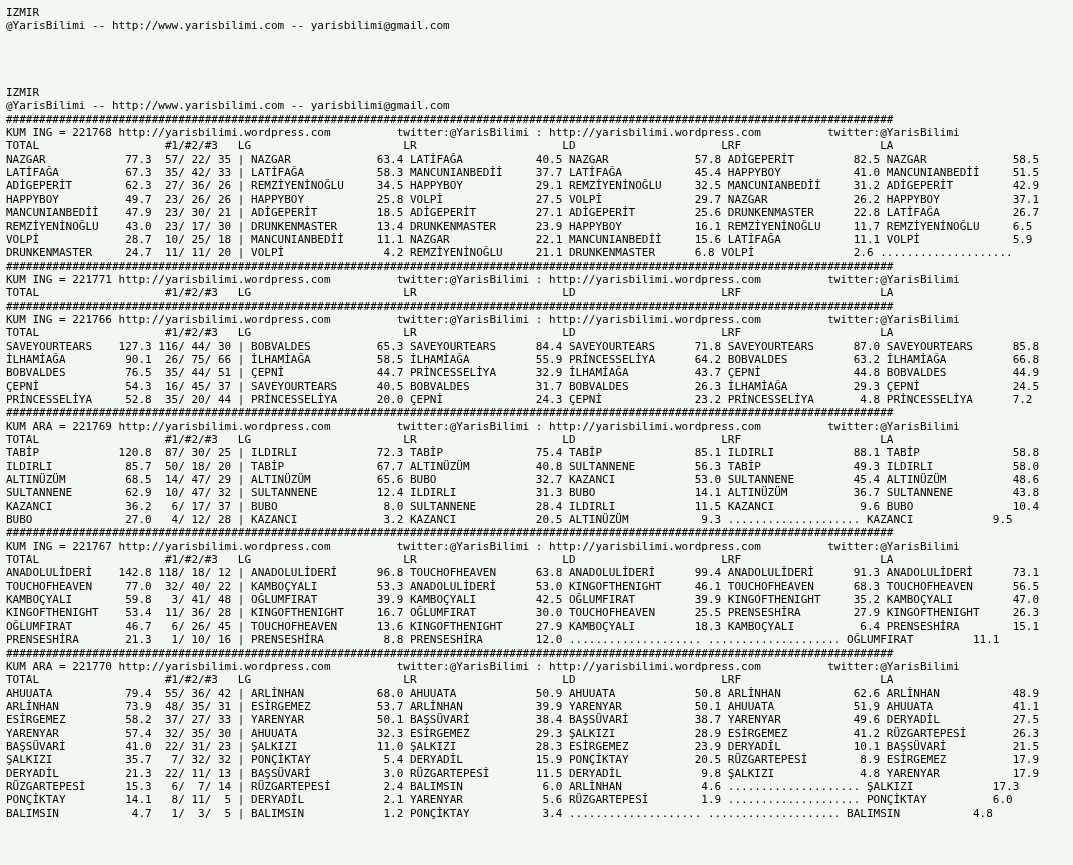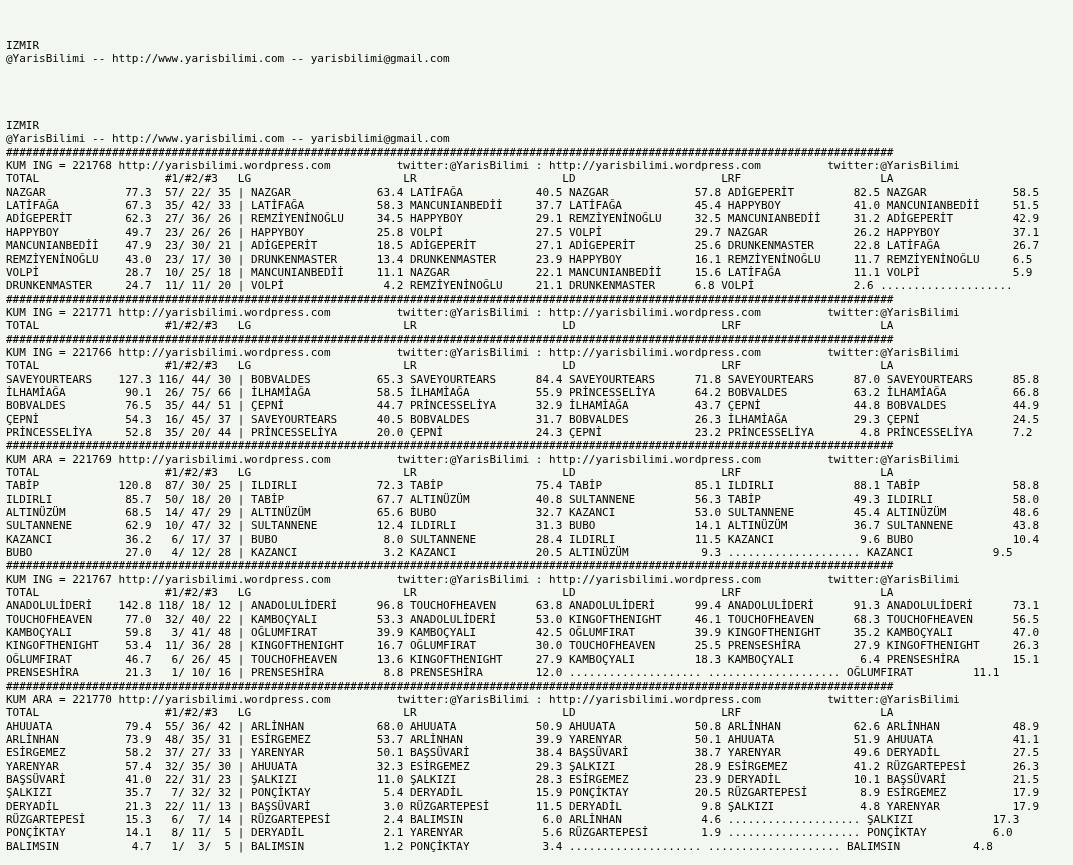--- a/index.html
+++ b/index.html
@@ -13,21 +13,20 @@
     overflow: hidden;
     font-family: "DejaVu Sans Mono", "Liberation Mono", monospace;
   }
   #doc {
     font-size: 11px;
     line-height: 13.35px;
     color: #000000;
     white-space: pre;
     padding: 6px 0 0 6px;
     letter-spacing: 0px;
-    margin-top: 33px;
   }
   .sep { color: #000; }
   .blank { display: block; height: 13.35px; }
 </style>
 </head>
 <body>
 
 <div id="doc"><span>IZMIR</span>
 <span>@YarisBilimi -- http://www.yarisbilimi.com -- yarisbilimi@gmail.com</span>
 <span class="blank"></span>

